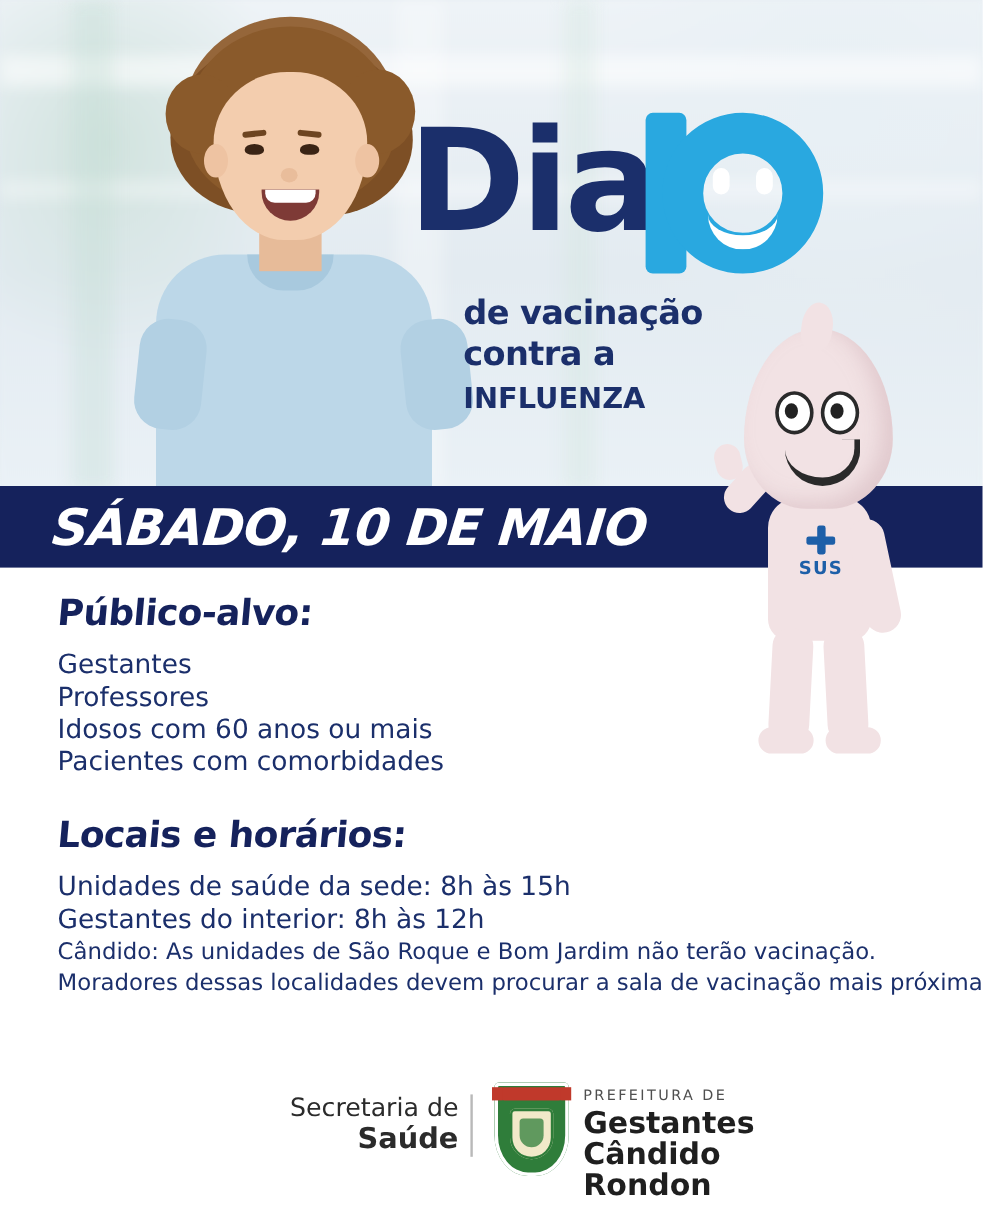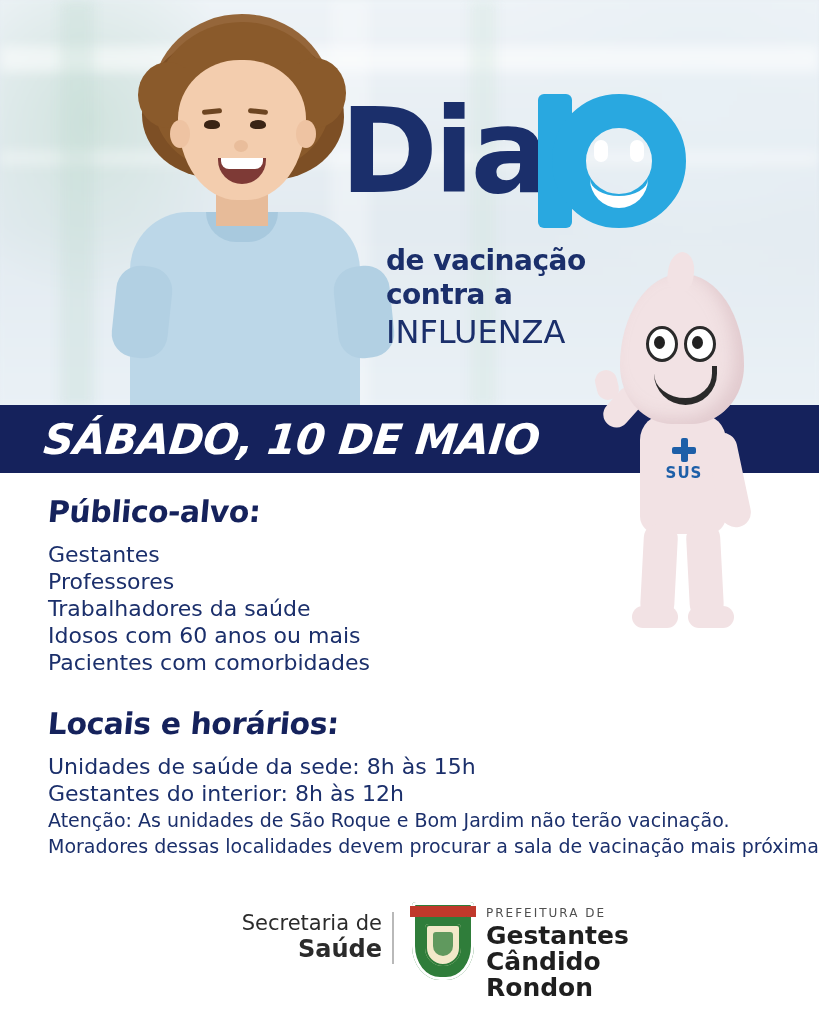--- a/index.html
+++ b/index.html
@@ -234,22 +234,22 @@
     letter-spacing: -0.5px;
     line-height: 34px;
   }
   .subhead .l2 {
     font-size: 28px;
     font-weight: bold;
     letter-spacing: -0.5px;
     line-height: 34px;
   }
   .subhead .l3 {
-    font-size: 32px;
-    font-weight: normal;
+    font-size: 24px;
+    font-weight: bold;
     letter-spacing: 0px;
     line-height: 40px;
   }
 
   
   .datebar {
     position: absolute;
     left: 0;
     top: 405px;
     width: 819px;
@@ -582,30 +582,29 @@
   <div class="datebar">
     <div class="txt">SÁBADO, 10 DE MAIO</div>
   </div>
 
   <div class="content">
 
     <div>
       <div class="section-title">Público-alvo:</div>
       <p class="line"><span>Gestantes</span></p>
       <p class="line"><span>Professores</span></p>
-      <p class="line"><span>Trabalhadores da saúde</span></p>
       <p class="line"><span>Idosos com 60 anos ou mais</span></p>
       <p class="line"><span>Pacientes com comorbidades</span></p>
     </div>
 
     <div class="block-2">
       <div class="section-title">Locais e horários:</div>
       <p class="line"><span>Unidades de saúde da sede: 8h às 15h</span></p>
       <p class="line"><span>Gestantes do interior: 8h às 12h</span></p>
-      <p class="line note">Atenção: As unidades de São Roque e Bom Jardim não terão vacinação.</p>
+      <p class="line note">Cândido: As unidades de São Roque e Bom Jardim não terão vacinação.</p>
       <p class="line note">Moradores dessas localidades devem procurar a sala de vacinação mais próxima.</p>
     </div>
   </div>
 
   <div class="mascot">
     <div class="arm-l"></div>
     <div class="thumb"></div>
     <div class="body"></div>
     <div class="arm-r"></div>
     <div class="leg-l"></div>

